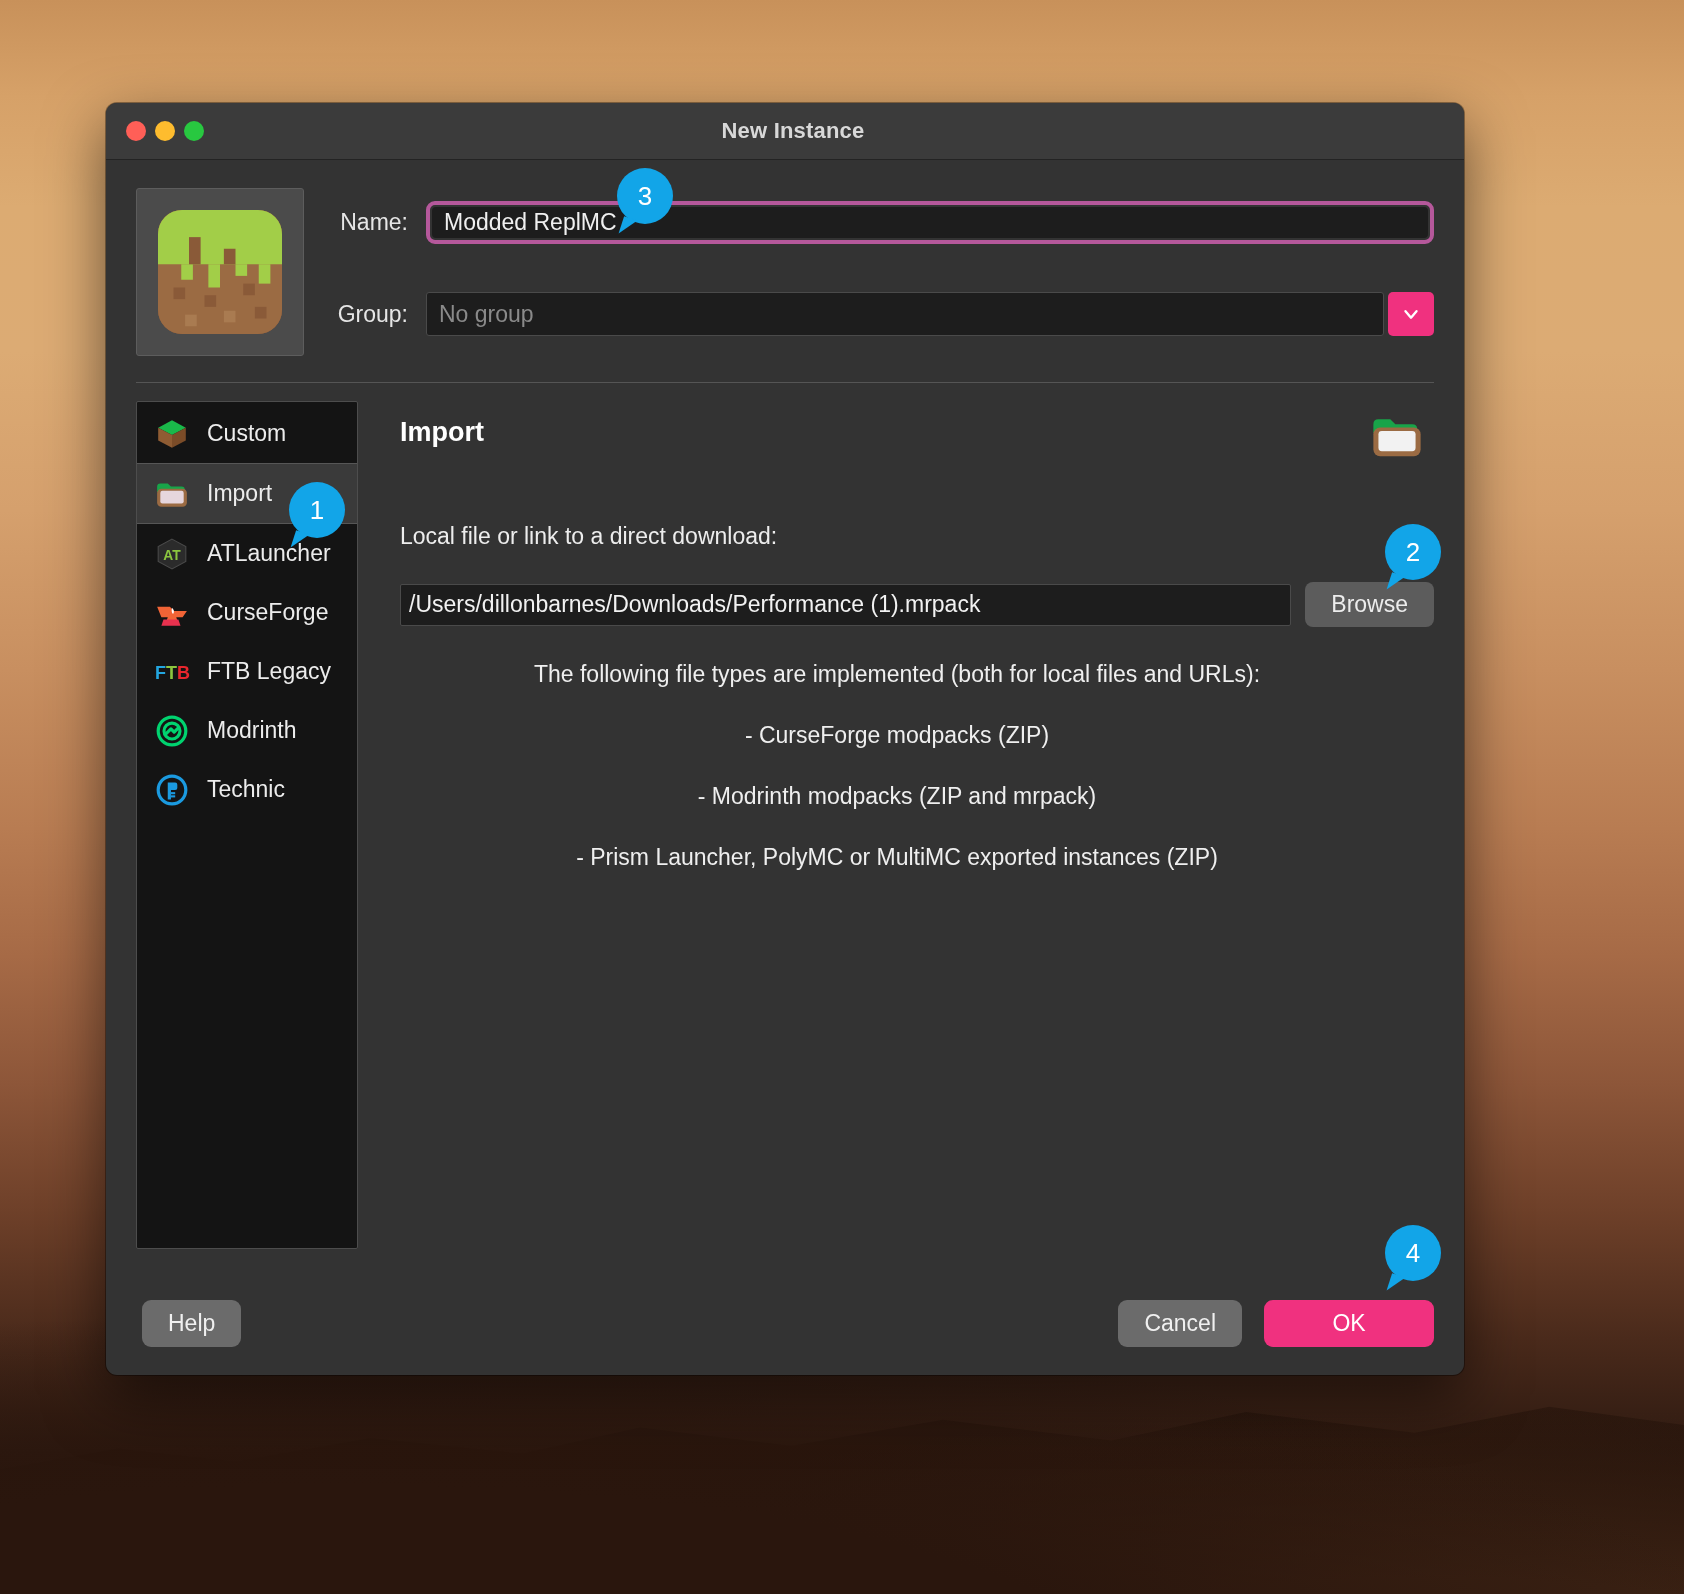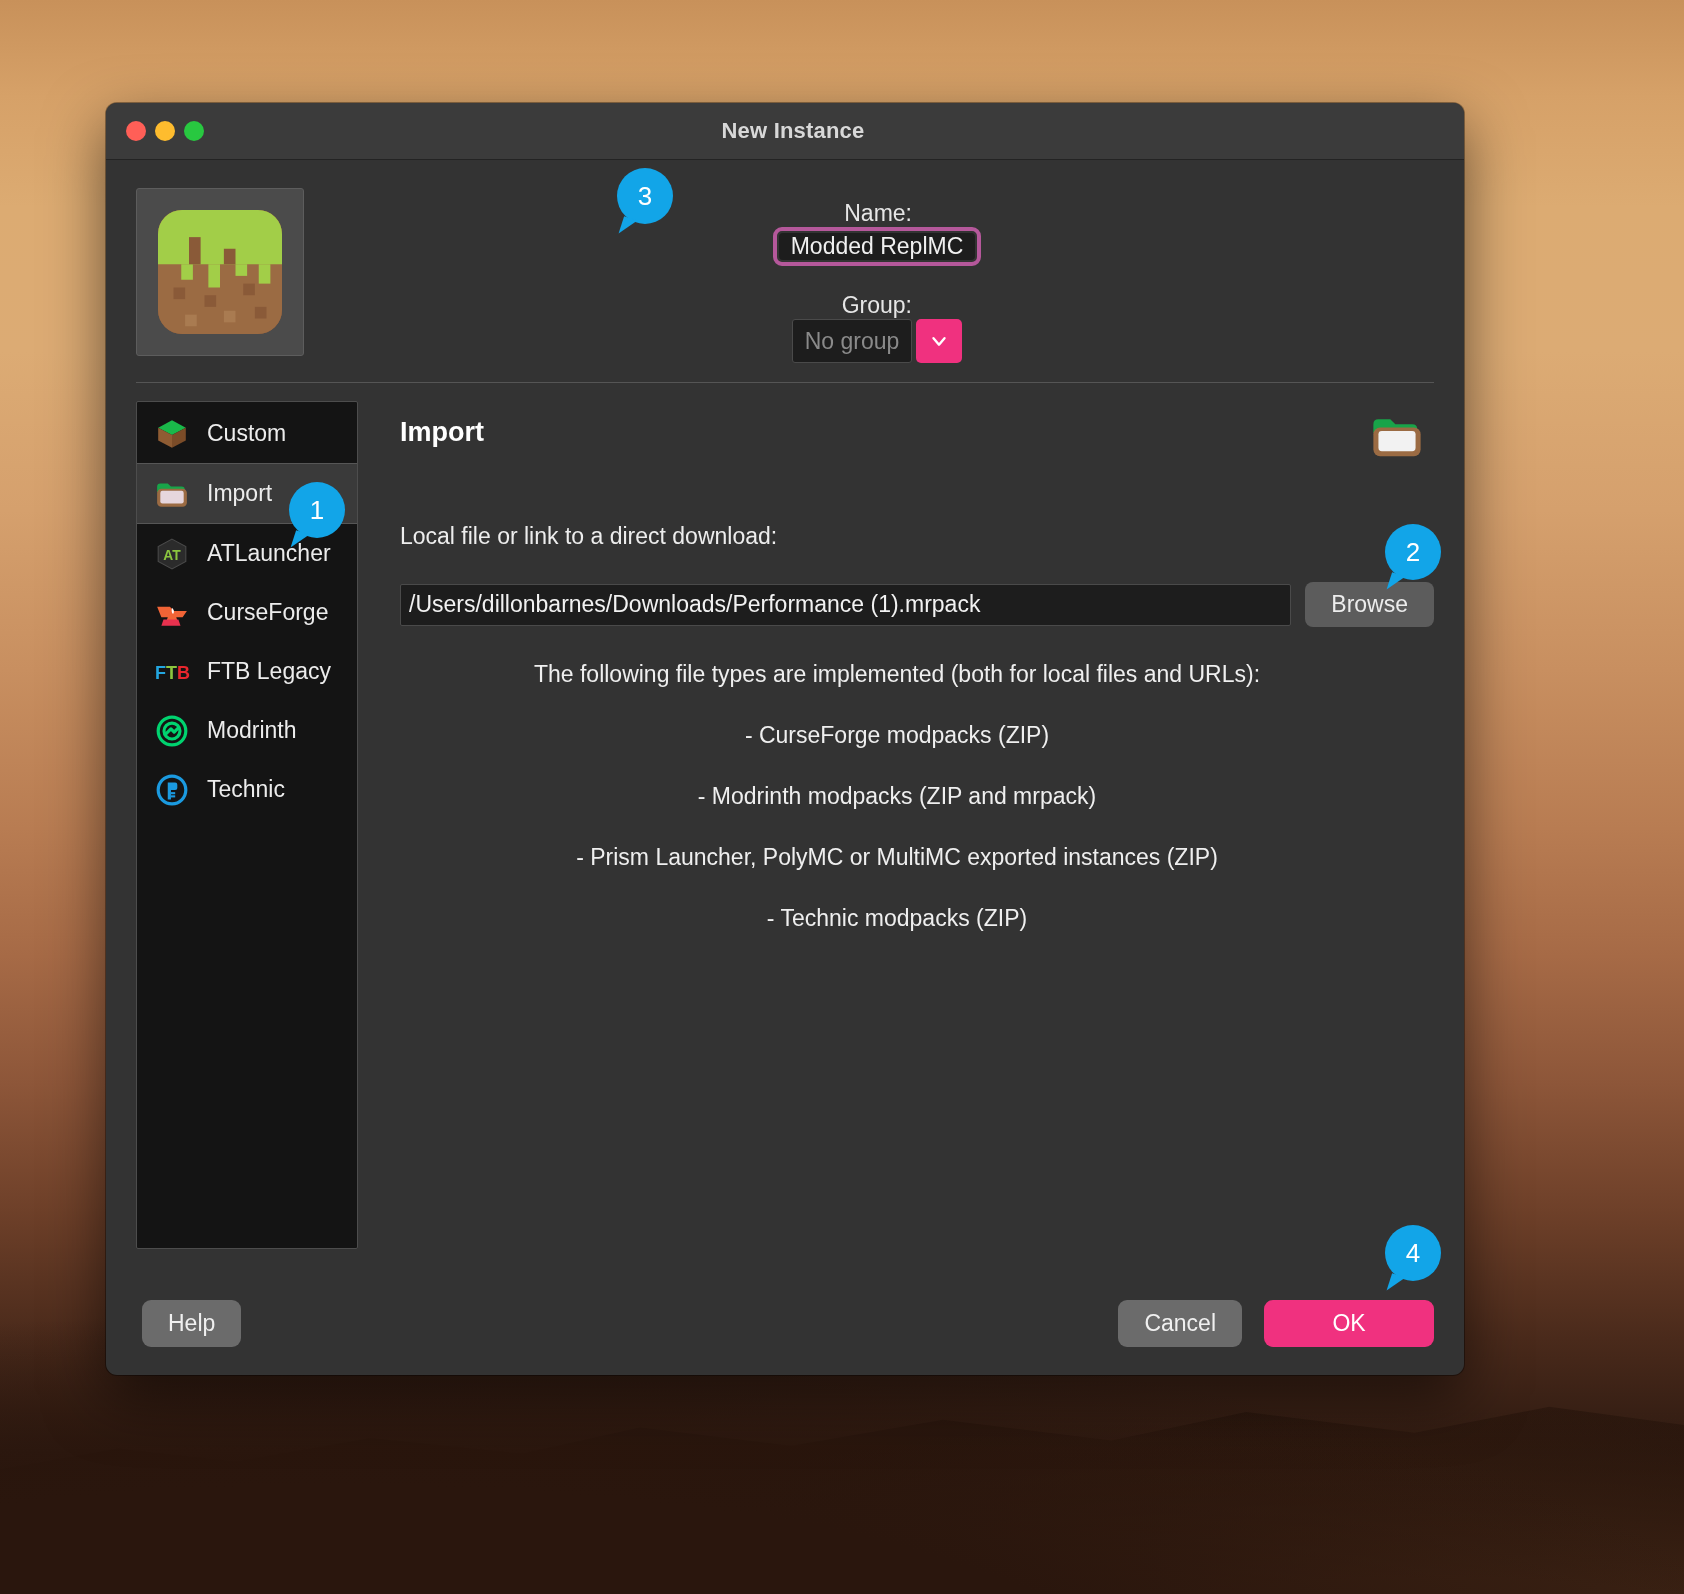--- a/index.html
+++ b/index.html
@@ -139,21 +139,20 @@
     margin-left: 16px;
     display: flex;
     flex-direction: column;
     justify-content: flex-start;
     padding-top: 12px;
   }
   .field-row {
     display: flex;
     align-items: center;
     height: 44px;
-    flex-direction: column;
   }
   .field-row + .field-row { margin-top: 48px; }
   .field-label {
     width: 88px;
     text-align: right;
     padding-right: 18px;
     color: #e6e6e6;
     font-size: 23px;
   }
   .textbox {
@@ -529,21 +528,20 @@
         <div id="path-row">
           <div id="path-input">/Users/dillonbarnes/Downloads/Performance (1).mrpack</div>
           <div id="browse-btn">Browse</div>
         </div>
 
         <div id="filetypes">
           <div>The following file types are implemented (both for local files and URLs):</div>
           <div>- CurseForge modpacks (ZIP)</div>
           <div>- Modrinth modpacks (ZIP and mrpack)</div>
           <div>- Prism Launcher, PolyMC or MultiMC exported instances (ZIP)</div>
-          <div>- Technic modpacks (ZIP)</div>
         </div>
       </div>
     </div>
   </div>
 
   <div id="footer">
     <div class="btn grey" id="help-btn">Help</div>
     <div id="footer-spacer"></div>
     <div class="btn grey" id="cancel-btn">Cancel</div>
     <div class="btn pink" id="ok-btn">OK</div>

